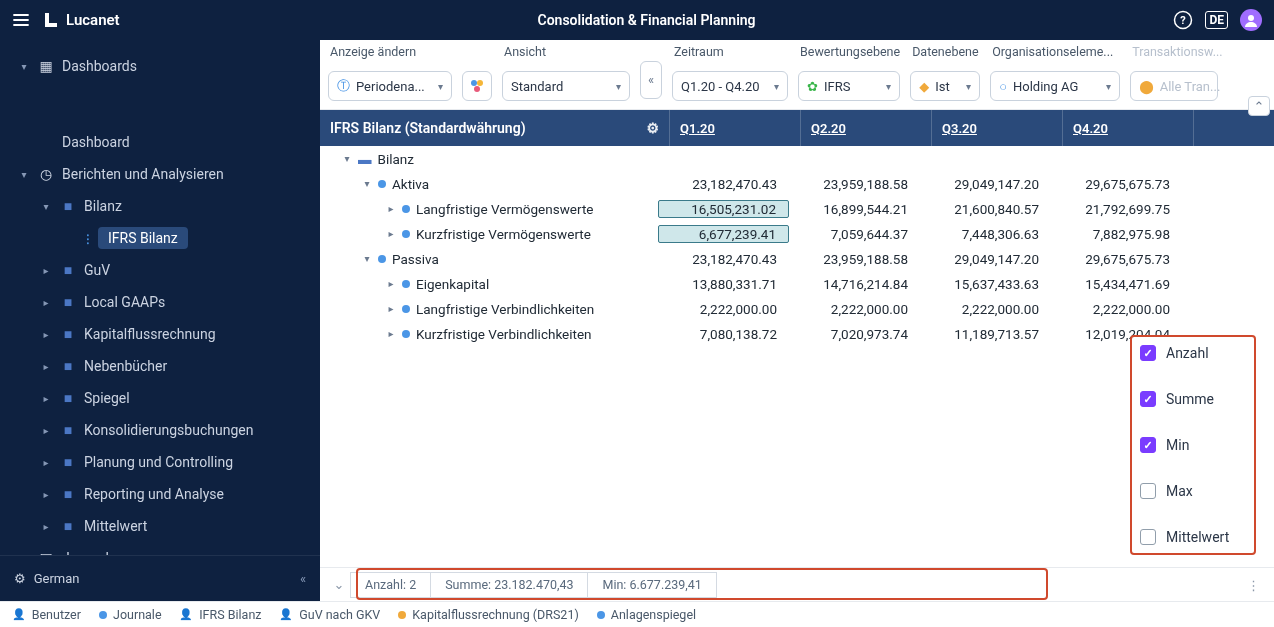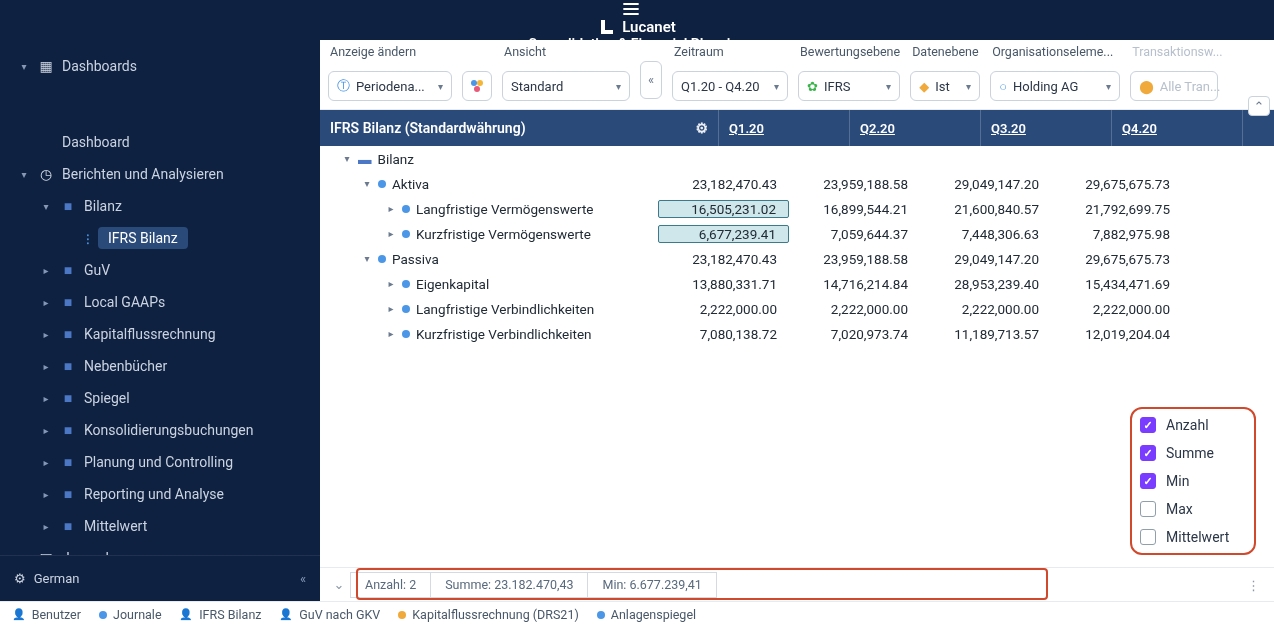--- a/index.html
+++ b/index.html
@@ -1,17 +1,17 @@
 <!DOCTYPE html>
 <html><head>
 <meta charset="utf-8">
 <style>
   * { box-sizing: border-box; margin: 0; padding: 0; font-family: -apple-system, BlinkMacSystemFont, "Segoe UI", Roboto, Arial, sans-serif; }
   body { width: 1274px; height: 627px; overflow: hidden; background: #fff; font-size: 13px; color: #212b36; }
-  .topbar { height: 40px; background: #0e2140; color: #fff; display: flex; align-items: center; padding: 0 12px; flex-direction: column; }
+  .topbar { height: 40px; background: #0e2140; color: #fff; display: flex; align-items: center; padding: 0 12px; }
   .topbar .menu-btn { margin-right: 12px; cursor:pointer;}
   .topbar .brand { font-weight: 600; font-size: 15px; display:flex; align-items:center; gap:6px;}
   .topbar .title { flex:1; text-align:center; font-weight:600; font-size:14px;}
   .topbar .right { display:flex; align-items:center; gap:12px;}
   .topbar .avatar { width:22px; height:22px; border-radius:50%; background:#a06dff; display:flex; align-items:center; justify-content:center;}
   .topbar svg { display:block; }
   .main { display:flex; height: calc(627px - 40px - 26px); }
   .sidebar { width: 320px; background:#0e2140; color:#cbd3e1; display:flex; flex-direction:column; }
   .sidebar-tree { flex:1; overflow:auto; padding-top:10px;}
   .tree-item { display:flex; align-items:center; height:32px; padding-left:14px; cursor:pointer; font-size:14px; gap:8px;}
@@ -28,38 +28,38 @@
   .filter-row { display:flex; align-items:flex-start; padding:4px 8px 8px 8px; gap:10px; border-bottom:1px solid #e7eaee; background:#fff; position:relative;}
   .filter-group { display:flex; flex-direction:column; gap:12px;}
   .filter-label { font-size:12.5px; color:#495869; padding-left:2px;}
   .filter-btn { height:30px; border:1px solid #c9d2dd; border-radius:6px; background:#fff; display:flex; align-items:center; padding:0 8px; gap:6px; font-size:13px; color:#2b3647; cursor:pointer; white-space:nowrap;}
   .filter-btn .chev-down { margin-left:auto; color:#6b7a8f; font-size:10px;}
   .filter-btn.faded { color:#b7c0cd; }
   .collapse-chip { align-self:center; width:22px; height:38px; border:1px solid #c9d2dd; border-radius:6px; display:flex; align-items:center; justify-content:center; color:#6b7a8f; cursor:pointer; margin-top:14px;}
   .icon-btn-sq { width:30px; height:30px; border:1px solid #c9d2dd; border-radius:6px; display:flex; align-items:center; justify-content:center; cursor:pointer; align-self:flex-end;}
   .table-area { flex:1; overflow:auto; position:relative; }
   .table-hdr { display:flex; background:#2a4a7a; color:#fff; height:36px; align-items:stretch; position:sticky; top:0;}
-  .table-hdr .rowhead { width:399px; display:flex; align-items:center; font-weight:600; font-size:14px; padding-left:10px; justify-content:space-between; padding-right:10px; border-right:1px solid rgba(255,255,255,0.2);}
+  .table-hdr .rowhead { width:350px; display:flex; align-items:center; font-weight:600; font-size:14px; padding-left:10px; justify-content:space-between; padding-right:10px; border-right:1px solid rgba(255,255,255,0.2);}
   .table-hdr .col { width:131px; border-right:1px solid rgba(255,255,255,0.2); display:flex; align-items:center; padding-left:10px; font-weight:600; text-decoration:underline; cursor:pointer;}
   .data-row { display:flex; height:25px; align-items:center; }
   .data-row .rowhead { width:338px; display:flex; align-items:center; padding-left:10px; gap:6px; font-size:13.5px;}
   .data-row .cell { width:131px; text-align:right; padding-right:12px; font-size:13.5px; }
   .indent-1 { padding-left:22px !important;}
   .indent-2 { padding-left:42px !important;}
   .indent-3 { padding-left:66px !important;}
   .bullet { width:8px; height:8px; border-radius:50%; background:#4b96e6; display:inline-block;}
   .folder-mini { color:#4b77c4; }
   .row-chev { color:#6b7a8f; font-size:10px; width:10px; display:inline-block; text-align:center;}
   .cell.sel { background:#cfe7ea; border:1px solid #3a7a8a; border-radius:2px;}
   .status-bar { height:34px; border-top:1px solid #e7eaee; display:flex; align-items:center; padding:0 10px; gap:0; position:relative;}
   .status-seg { border:1px solid #d4dae2; height:26px; display:flex; align-items:center; padding:0 14px; font-size:12.5px; color:#5a6a7d; }
   .status-seg + .status-seg { border-left:none;}
   .status-wrap { display:flex; border-radius:4px; margin-left:6px;}
   .status-highlight { position:absolute; border:2px solid #d0492d; border-radius:4px; pointer-events:none;}
-  .popup { position:absolute; right:18px; bottom:46px; width:126px; background:#fff; border:2px solid #d0492d; border-radius:12px; padding:8px 8px; display:flex; flex-direction:column; gap:12px; z-index:5;}
+  .popup { position:absolute; right:18px; bottom:46px; width:126px; background:#fff; border:2px solid #d0492d; border-radius:4px; padding:8px 8px; display:flex; flex-direction:column; gap:30px; z-index:5;}
   .popup label { display:flex; align-items:center; gap:10px; font-size:14px; color:#2b3647; cursor:pointer;}
   .cb { width:16px; height:16px; border:1.5px solid #919eab; border-radius:3px; display:inline-flex; align-items:center; justify-content:center;}
   .cb.checked { background:#7a3cff; border-color:#7a3cff;}
   .cb.checked::after { content:"✓"; color:#fff; font-size:11px; font-weight:700;}
   .breadcrumbs { height:26px; background:#fff; border-top:1px solid #e7eaee; display:flex; align-items:center; padding:0 12px; gap:18px; font-size:12.5px; color:#495869;}
   .bc-item { display:flex; align-items:center; gap:6px;}
   .bc-dot { width:8px; height:8px; border-radius:50%; display:inline-block;}
   .side-scroll-toggle { position:absolute; right:4px; top:56px; width:22px; height:20px; border:1px solid #c9d2dd; border-radius:4px; display:flex; align-items:center; justify-content:center; color:#6b7a8f; cursor:pointer; background:#fff; z-index:3;}
   .more-dots { position:absolute; right:14px; bottom:8px; color:#8a97a8; cursor:pointer;}
   .expand-toggle-left { width:18px; color:#8a97a8; display:flex; align-items:center; justify-content:center; cursor:pointer;}
@@ -321,21 +321,21 @@
             <div class="cell">29,675,675.73</div>
           </div>
           <div class="data-row">
             <div class="rowhead indent-3">
               <span class="row-chev">▸</span>
               <span class="bullet"></span>
               <span>Eigenkapital</span>
             </div>
             <div class="cell">13,880,331.71</div>
             <div class="cell">14,716,214.84</div>
-            <div class="cell">28,953,239.40</div>
+            <div class="cell">15,637,433.63</div>
             <div class="cell">15,434,471.69</div>
           </div>
           <div class="data-row">
             <div class="rowhead indent-3">
               <span class="row-chev">▸</span>
               <span class="bullet"></span>
               <span>Langfristige Verbindlichkeiten</span>
             </div>
             <div class="cell">2,222,000.00</div>
             <div class="cell">2,222,000.00</div>

